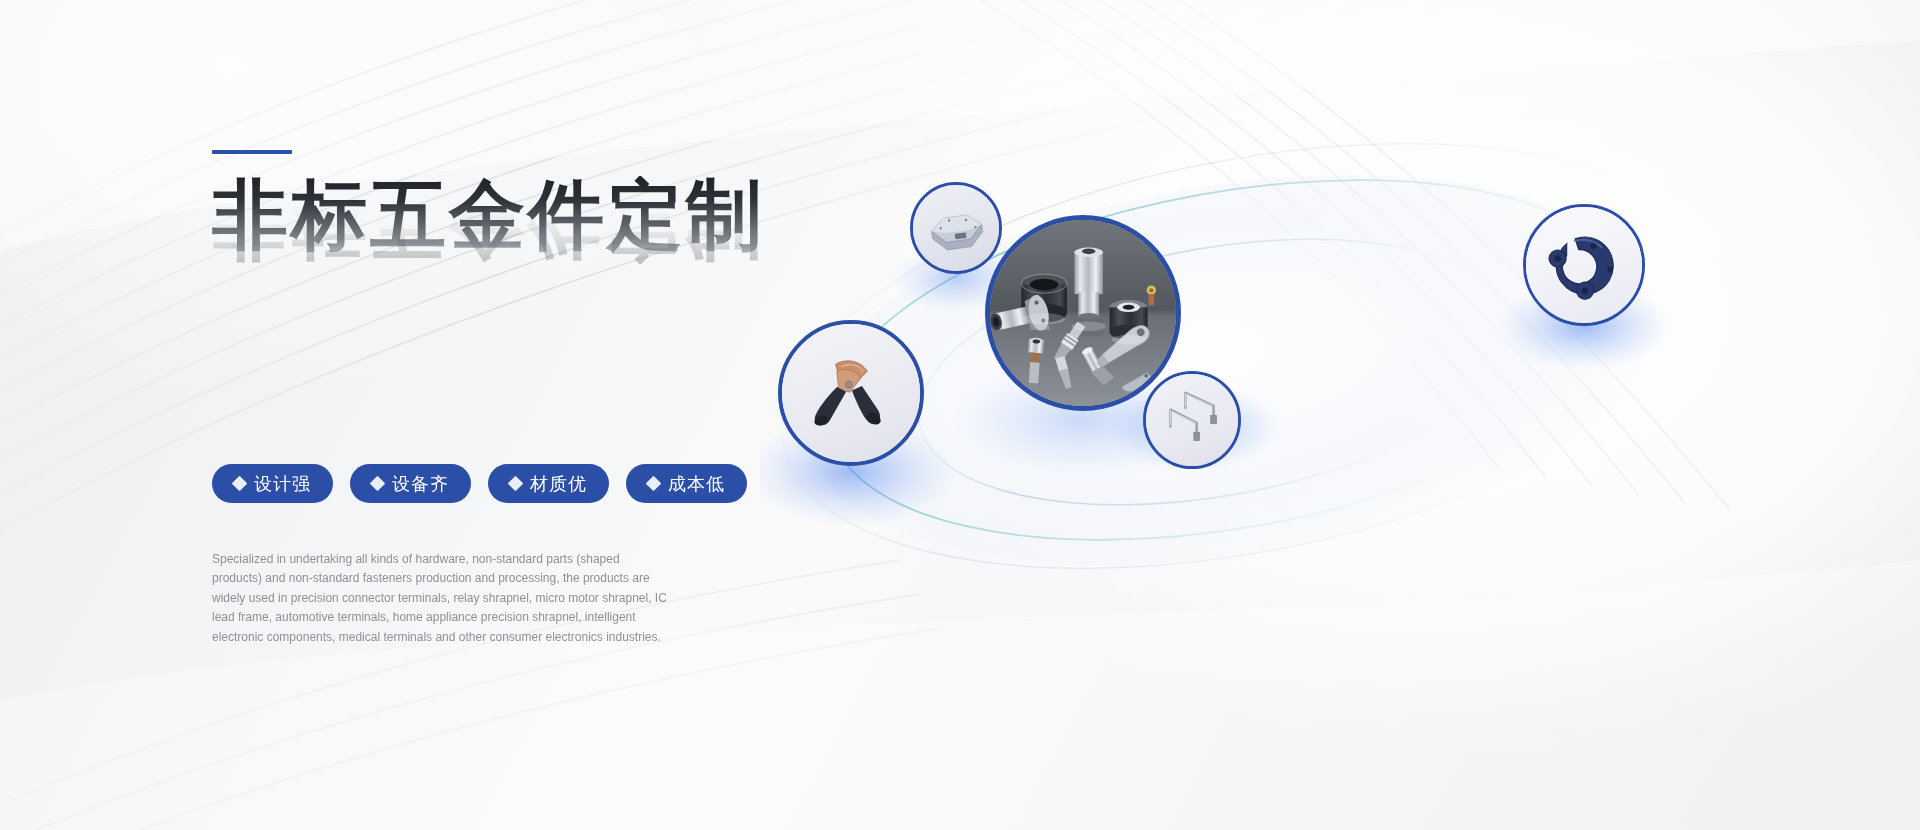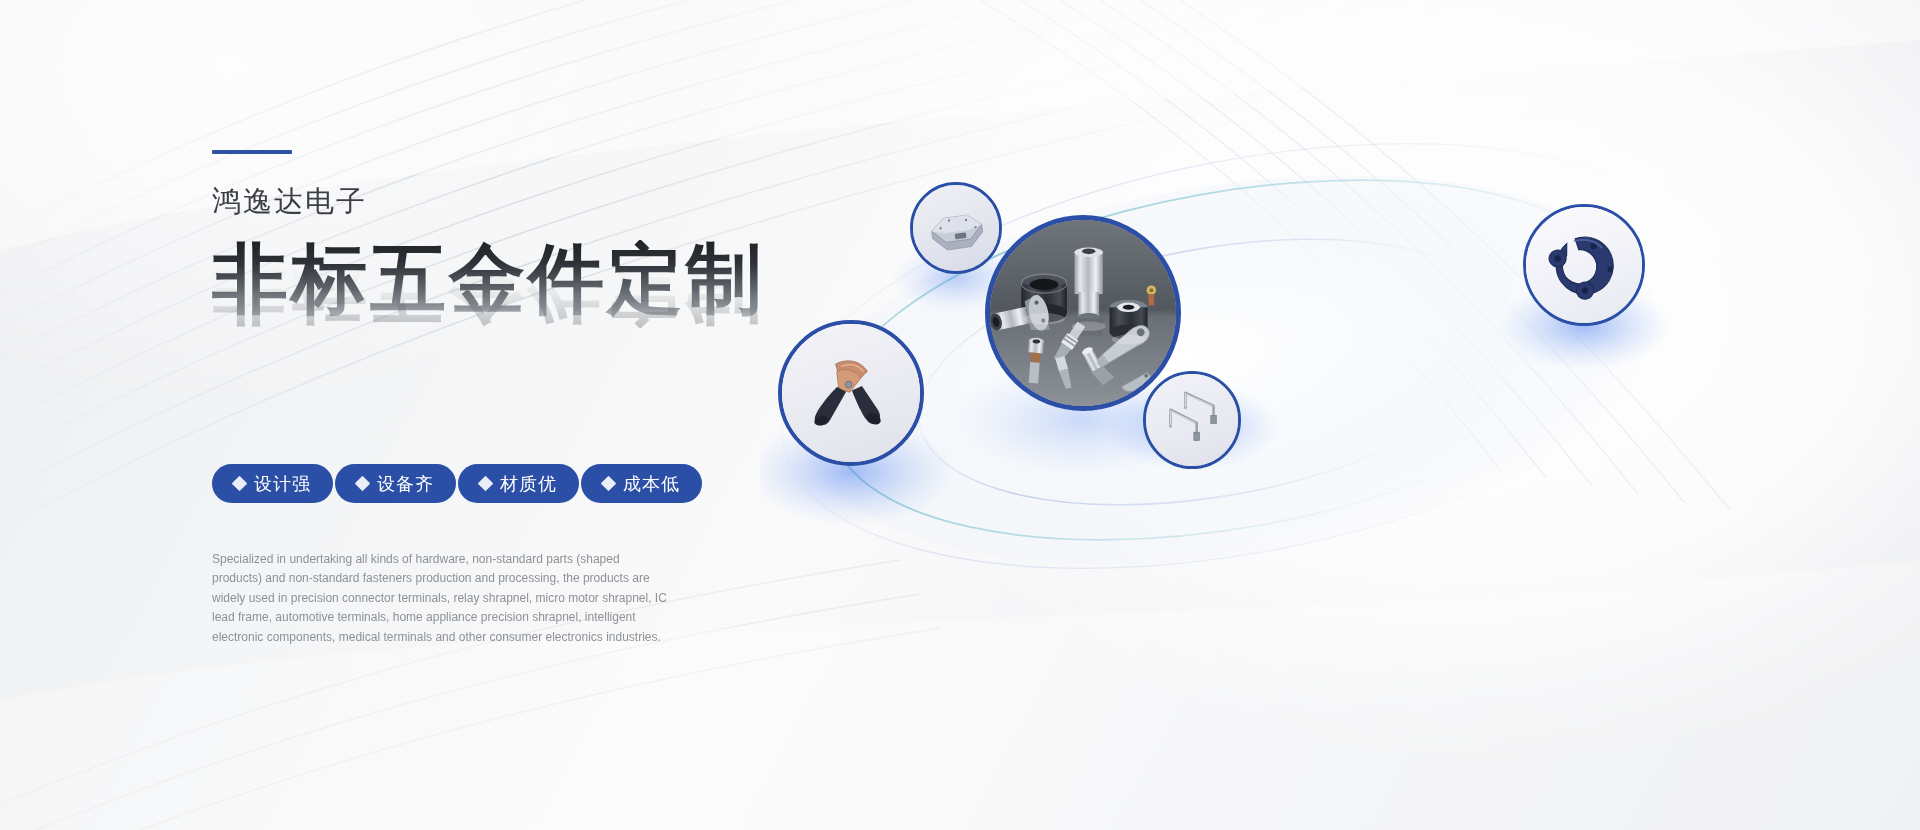--- a/index.html
+++ b/index.html
@@ -35,21 +35,21 @@
   }
   .headline-reflection{
     position:absolute;left:0;top:88px;
     font-size:76px;font-weight:700;letter-spacing:3px;line-height:1.02;white-space:nowrap;
     transform:scaleY(-1);transform-origin:top left;
     background:linear-gradient(180deg,rgba(60,65,70,0.30) 0%,rgba(120,126,132,0.12) 42%,rgba(160,165,170,0) 78%);
     -webkit-background-clip:text;background-clip:text;color:transparent;
     -webkit-text-fill-color:transparent;
     pointer-events:none;
   }
-  .badges{position:absolute;left:212px;top:464px;display:flex;gap:2px;}
+  .badges{position:absolute;left:212px;top:464px;display:flex;gap:17px;}
   .badge{
     display:flex;align-items:center;gap:9px;
     height:39px;padding:0 22px;border-radius:20px;
     background:#2b4fa6;color:#ffffff;font-size:18px;letter-spacing:1px;
     white-space:nowrap;
   }
   .badge .diamond{
     width:11px;height:11px;background:#e9eef8;transform:rotate(45deg);
     border-radius:1px;flex:none;
   }
@@ -137,21 +137,20 @@
         <path d="M1140,0 C 1346,136 1508,284 1684,502"></path>
         <path d="M1180,0 C 1388,140 1550,290 1730,510"></path>
       </g>
       <path d="M0,250 C 420,150 900,120 1920,40 L1920,0 L0,0 Z" fill="#ffffff" opacity="0.45"></path>
       <path d="M0,700 C 520,600 1180,640 1920,560 L1920,830 L0,830 Z" fill="#ffffff" opacity="0.30"></path>
     </svg>
   </div>
 
   <div class="content">
     <div class="accent-bar"></div>
-    <div class="brand">鸿逸达电子</div>
     <div class="headline-wrap">
       <div class="headline">非标五金件定制</div>
       <div class="headline-reflection">非标五金件定制</div>
     </div>
   </div>
 
   <div class="badges">
     <div class="badge">
       <span class="diamond"></span>
       <span>设计强</span>

